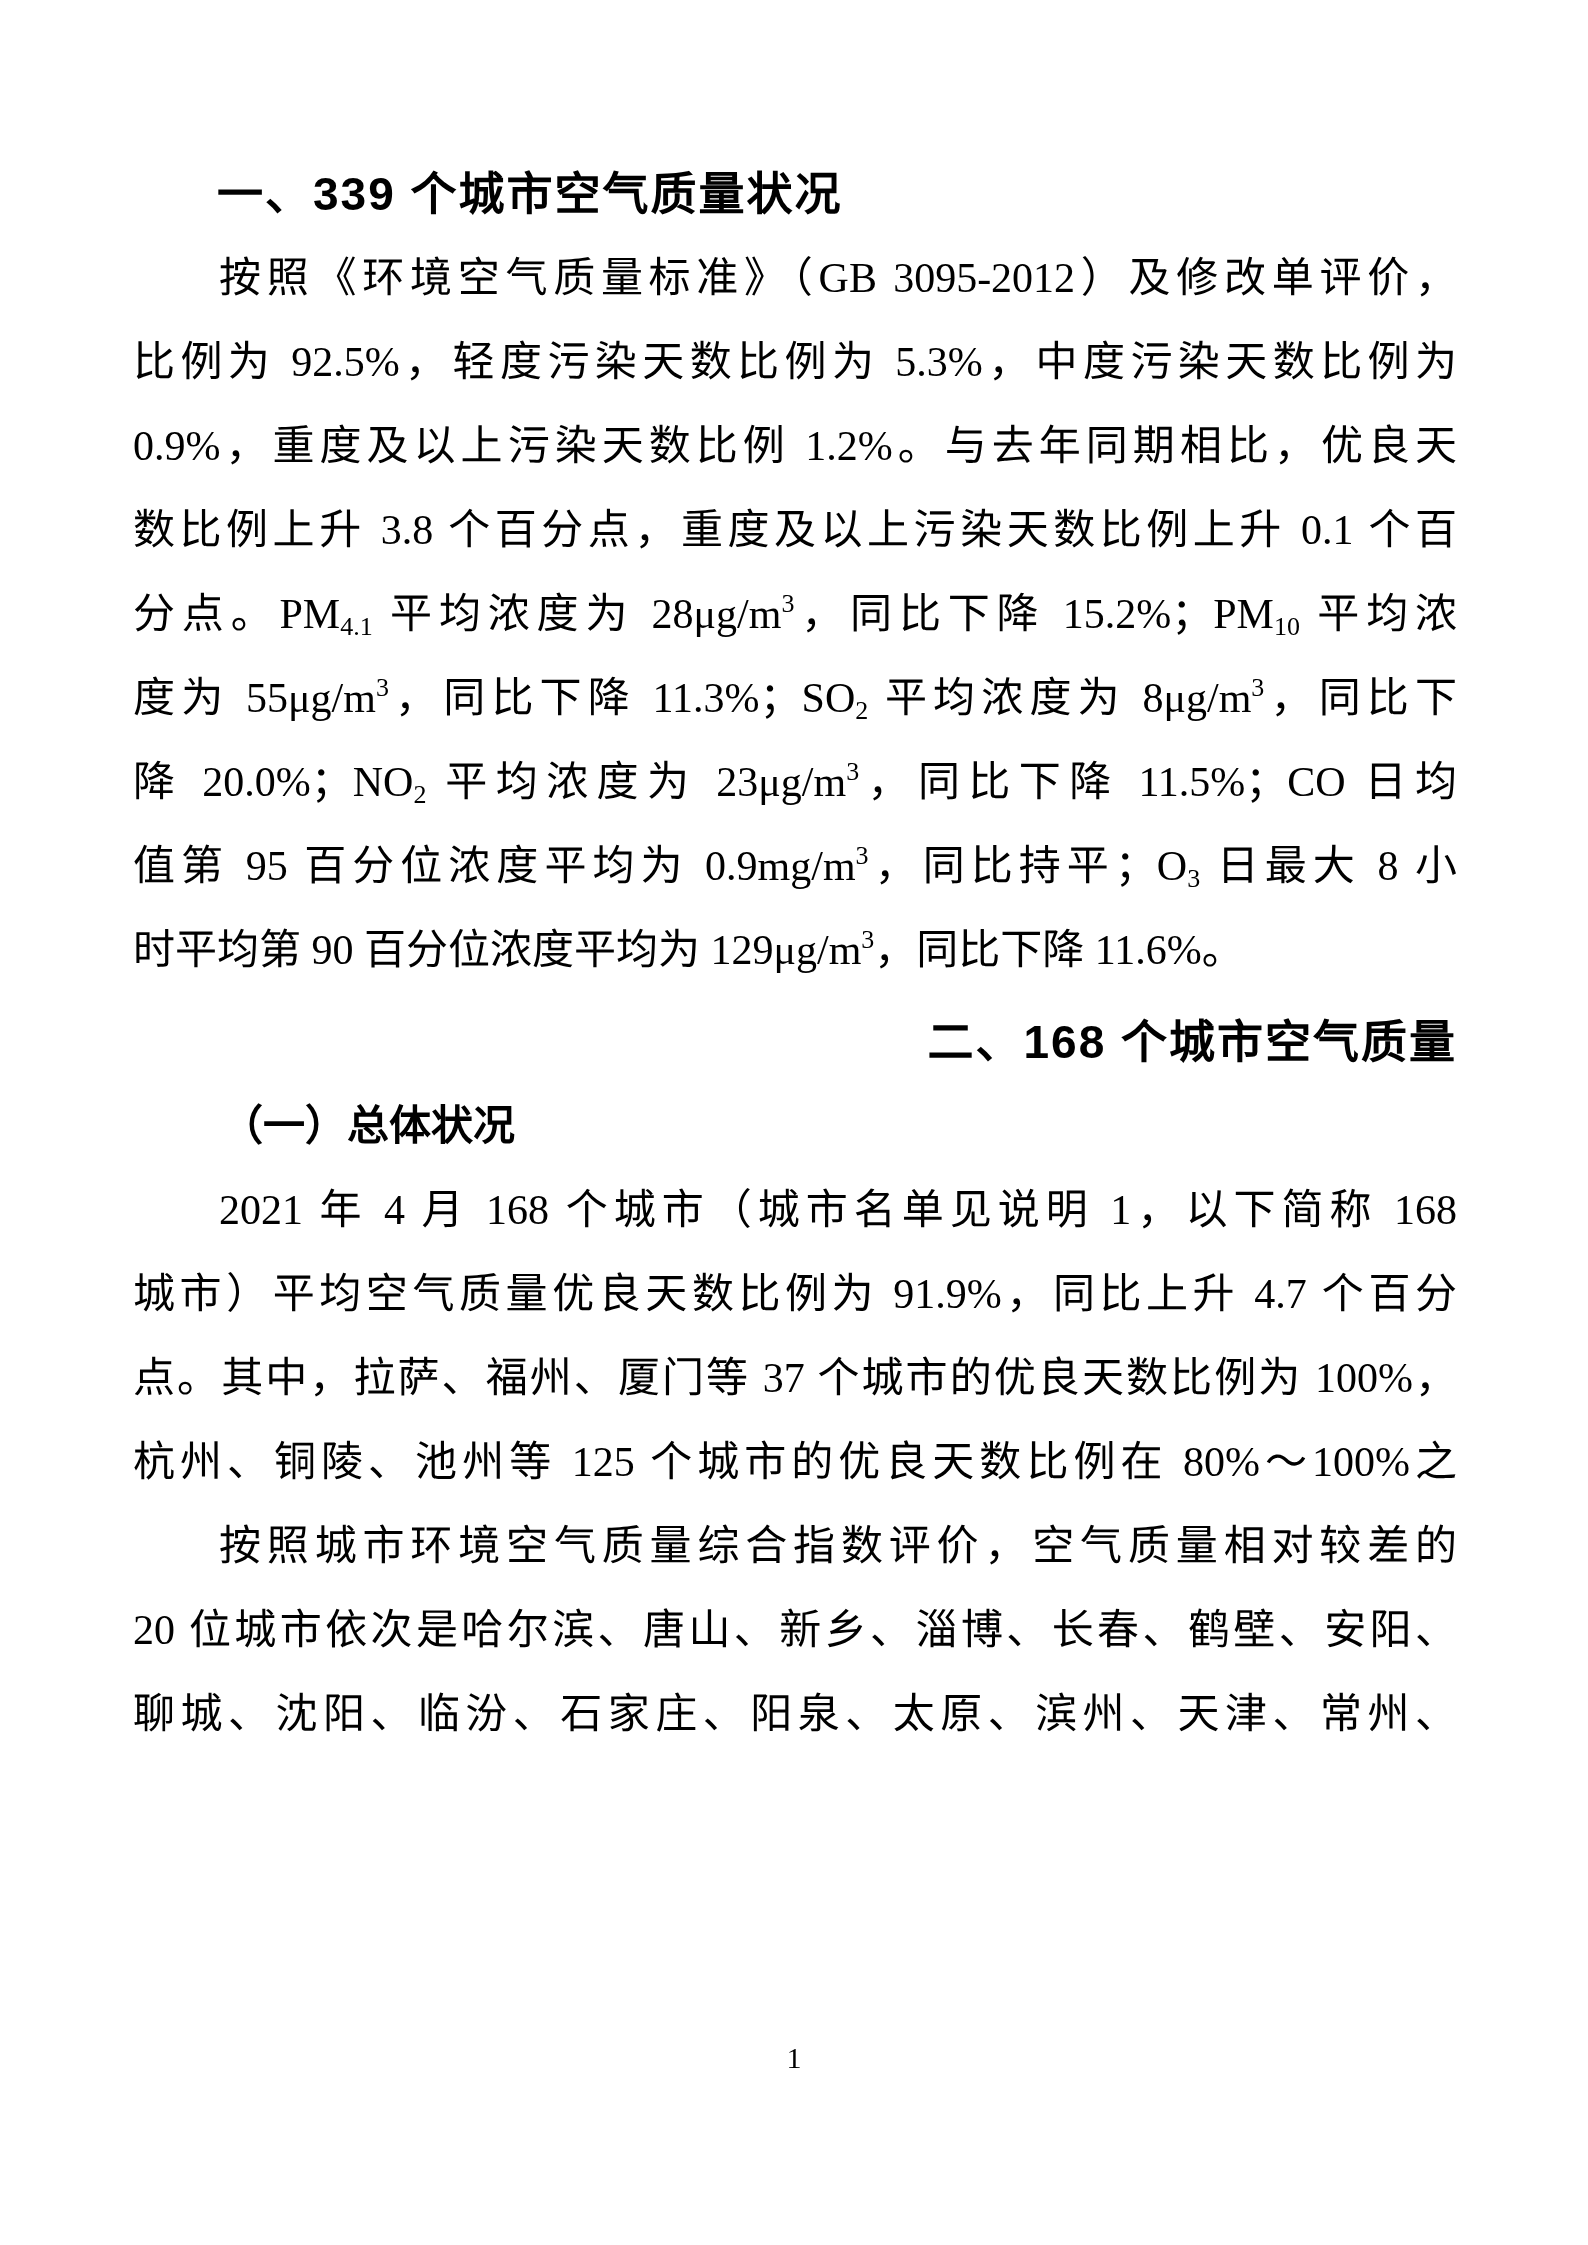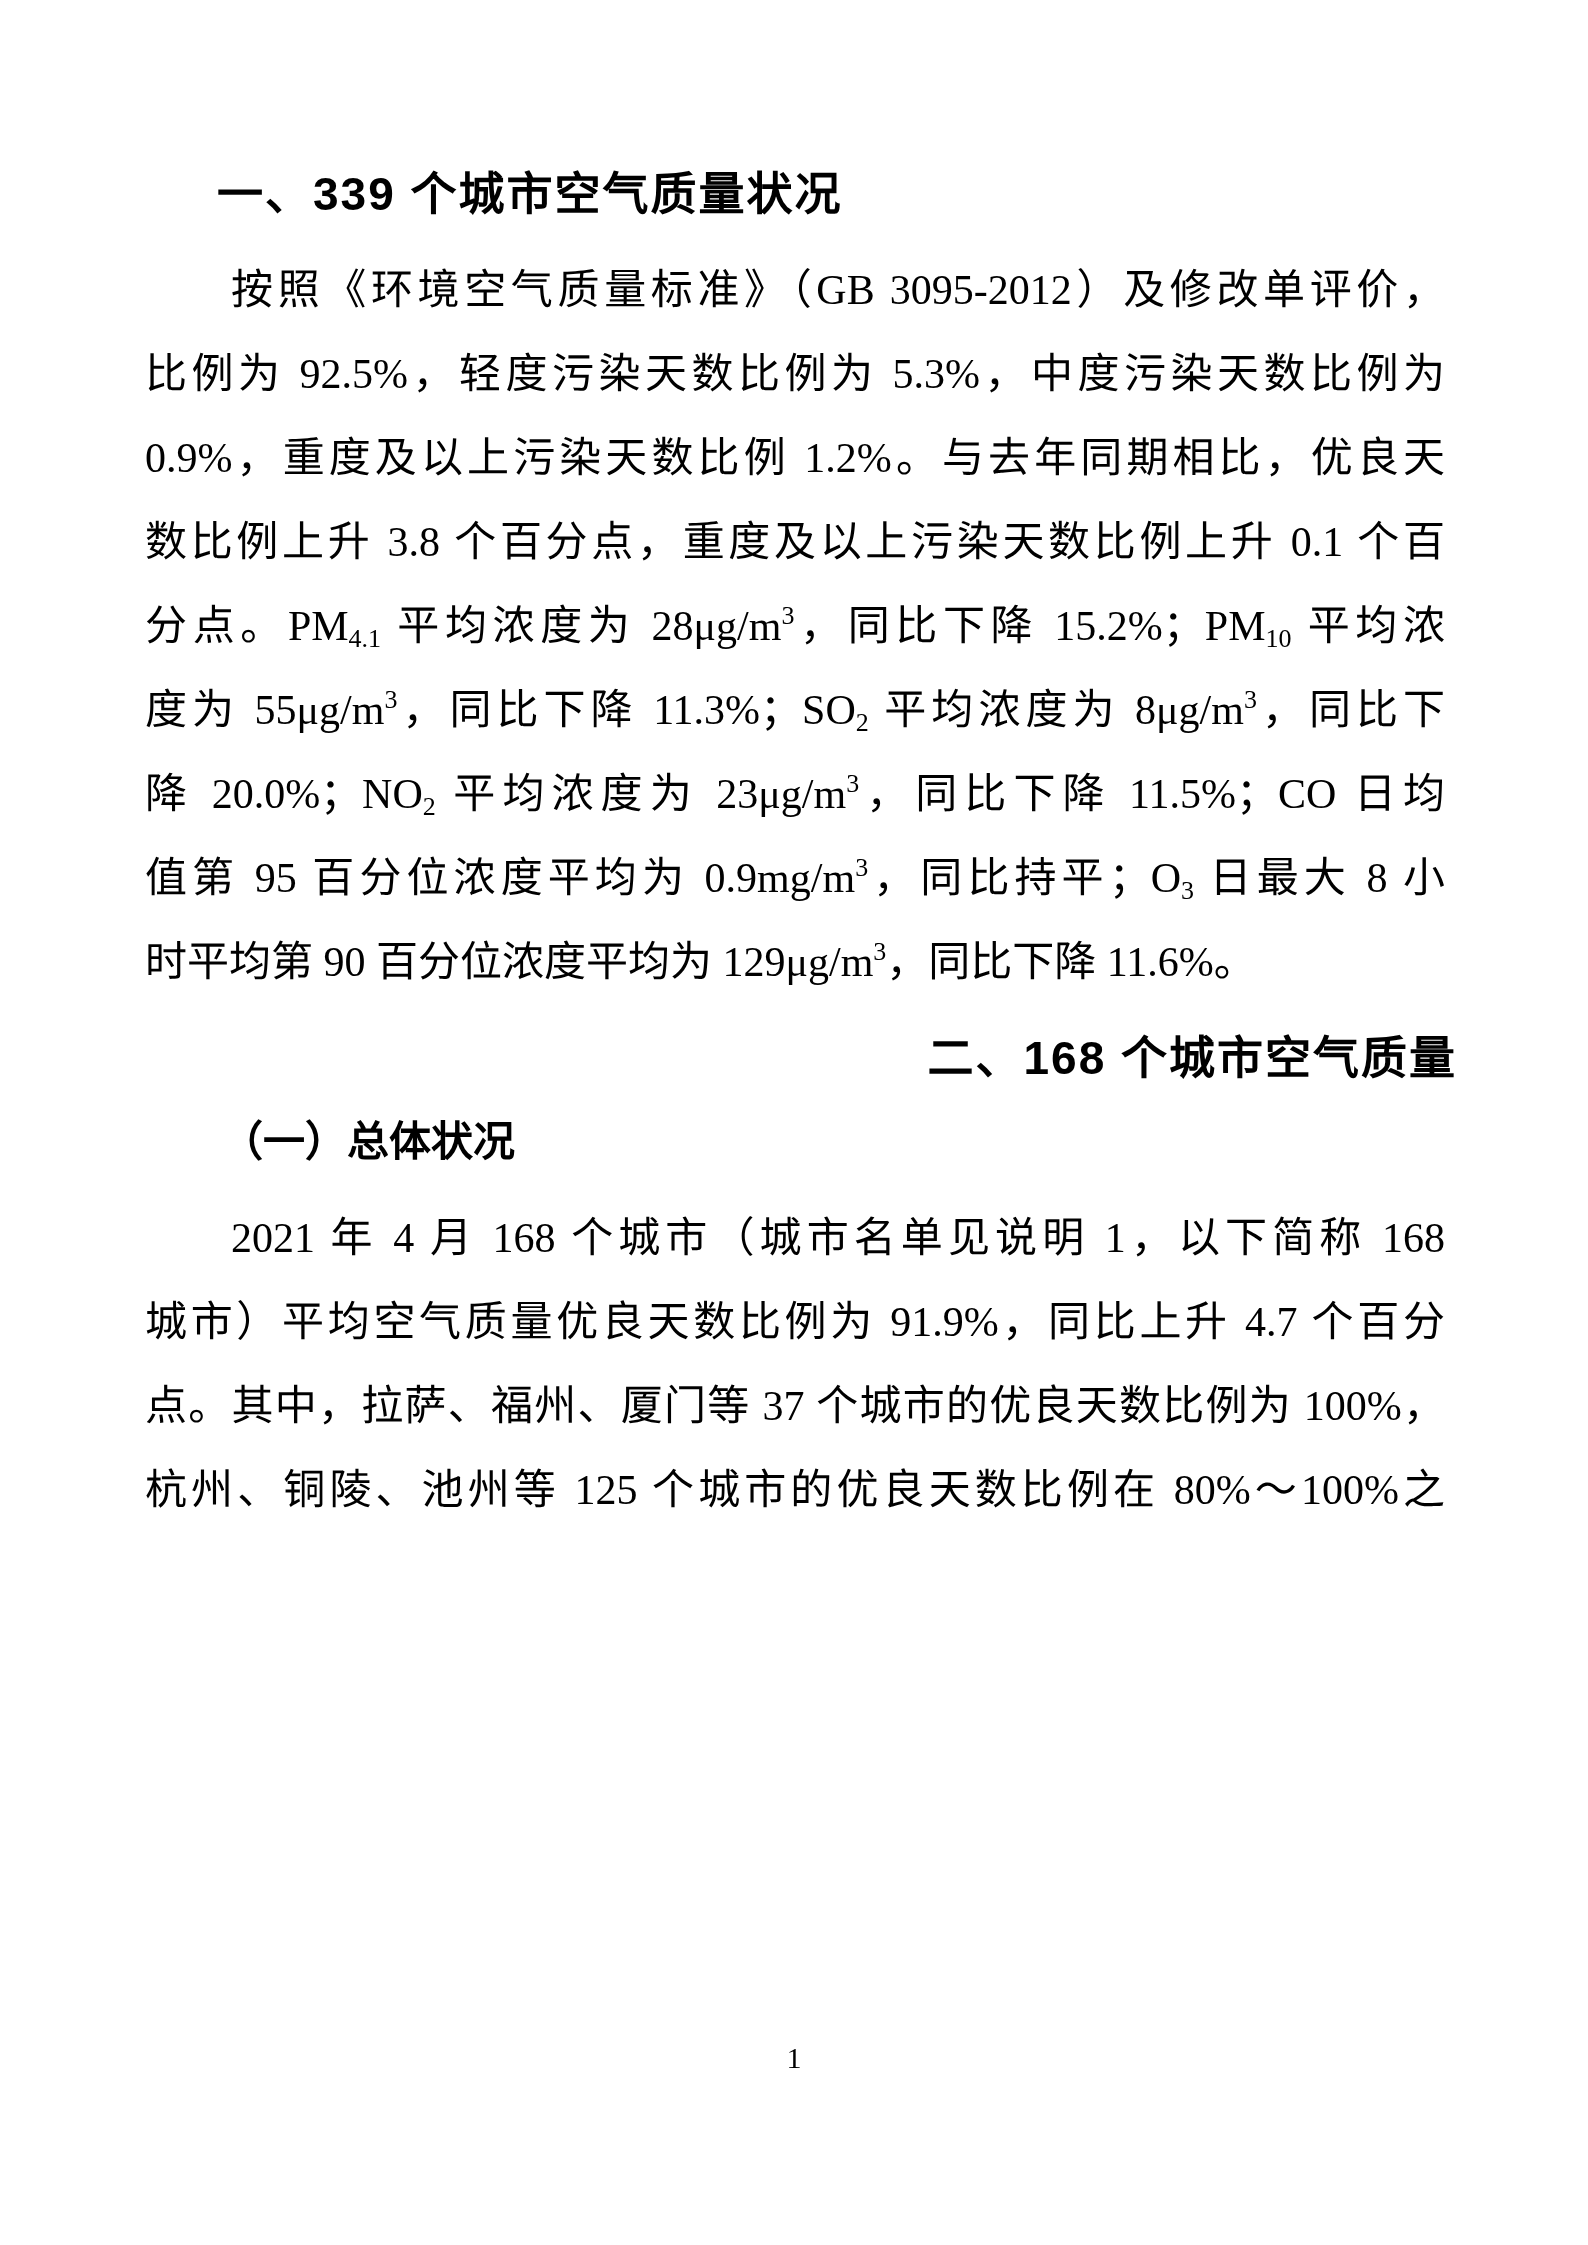--- a/index.html
+++ b/index.html
@@ -32,21 +32,21 @@
   .h-sub {
     margin: 0;
     font-family: "Liberation Sans", "DejaVu Sans", sans-serif;
     font-weight: 700;
     font-size: 42px;
     line-height: 84px;
     padding-left: 88px;
     white-space: nowrap;
   }
   .para {
-    margin: 12px;
+    margin: 0;
     font-size: 42px;
     line-height: 84px;
   }
   .para .line {
     text-align: justify;
     text-align-last: justify;
   }
   .para .line.short { text-align-last: left; }
   .para .line:first-child { text-indent: 86px; }
   sub, sup {
@@ -87,15 +87,20 @@
 
   <h2 class="h-sub">（一）总体状况</h2>
 
   <div class="para">
       <div class="line">2021 年 4 月 168 个城市（城市名单见说明 1，以下简称 168</div>
       <div class="line">城市）平均空气质量优良天数比例为 91.9%，同比上升 4.7 个百分</div>
       <div class="line">点。其中，拉萨、福州、厦门等 37 个城市的优良天数比例为 100%，</div>
       <div class="line">杭州、铜陵、池州等 125 个城市的优良天数比例在 80%～100%之</div>
     </div>
 
+  <div class="para">
+      <div class="line">按照城市环境空气质量综合指数评价，空气质量相对较差的</div>
+      <div class="line">20 位城市依次是哈尔滨、唐山、新乡、淄博、长春、鹤壁、安阳、</div>
+      <div class="line">聊城、沈阳、临汾、石家庄、阳泉、太原、滨州、天津、常州、</div>
+    </div>
 </div>
 
 <div class="pageno">1</div>
 
 </body></html>

